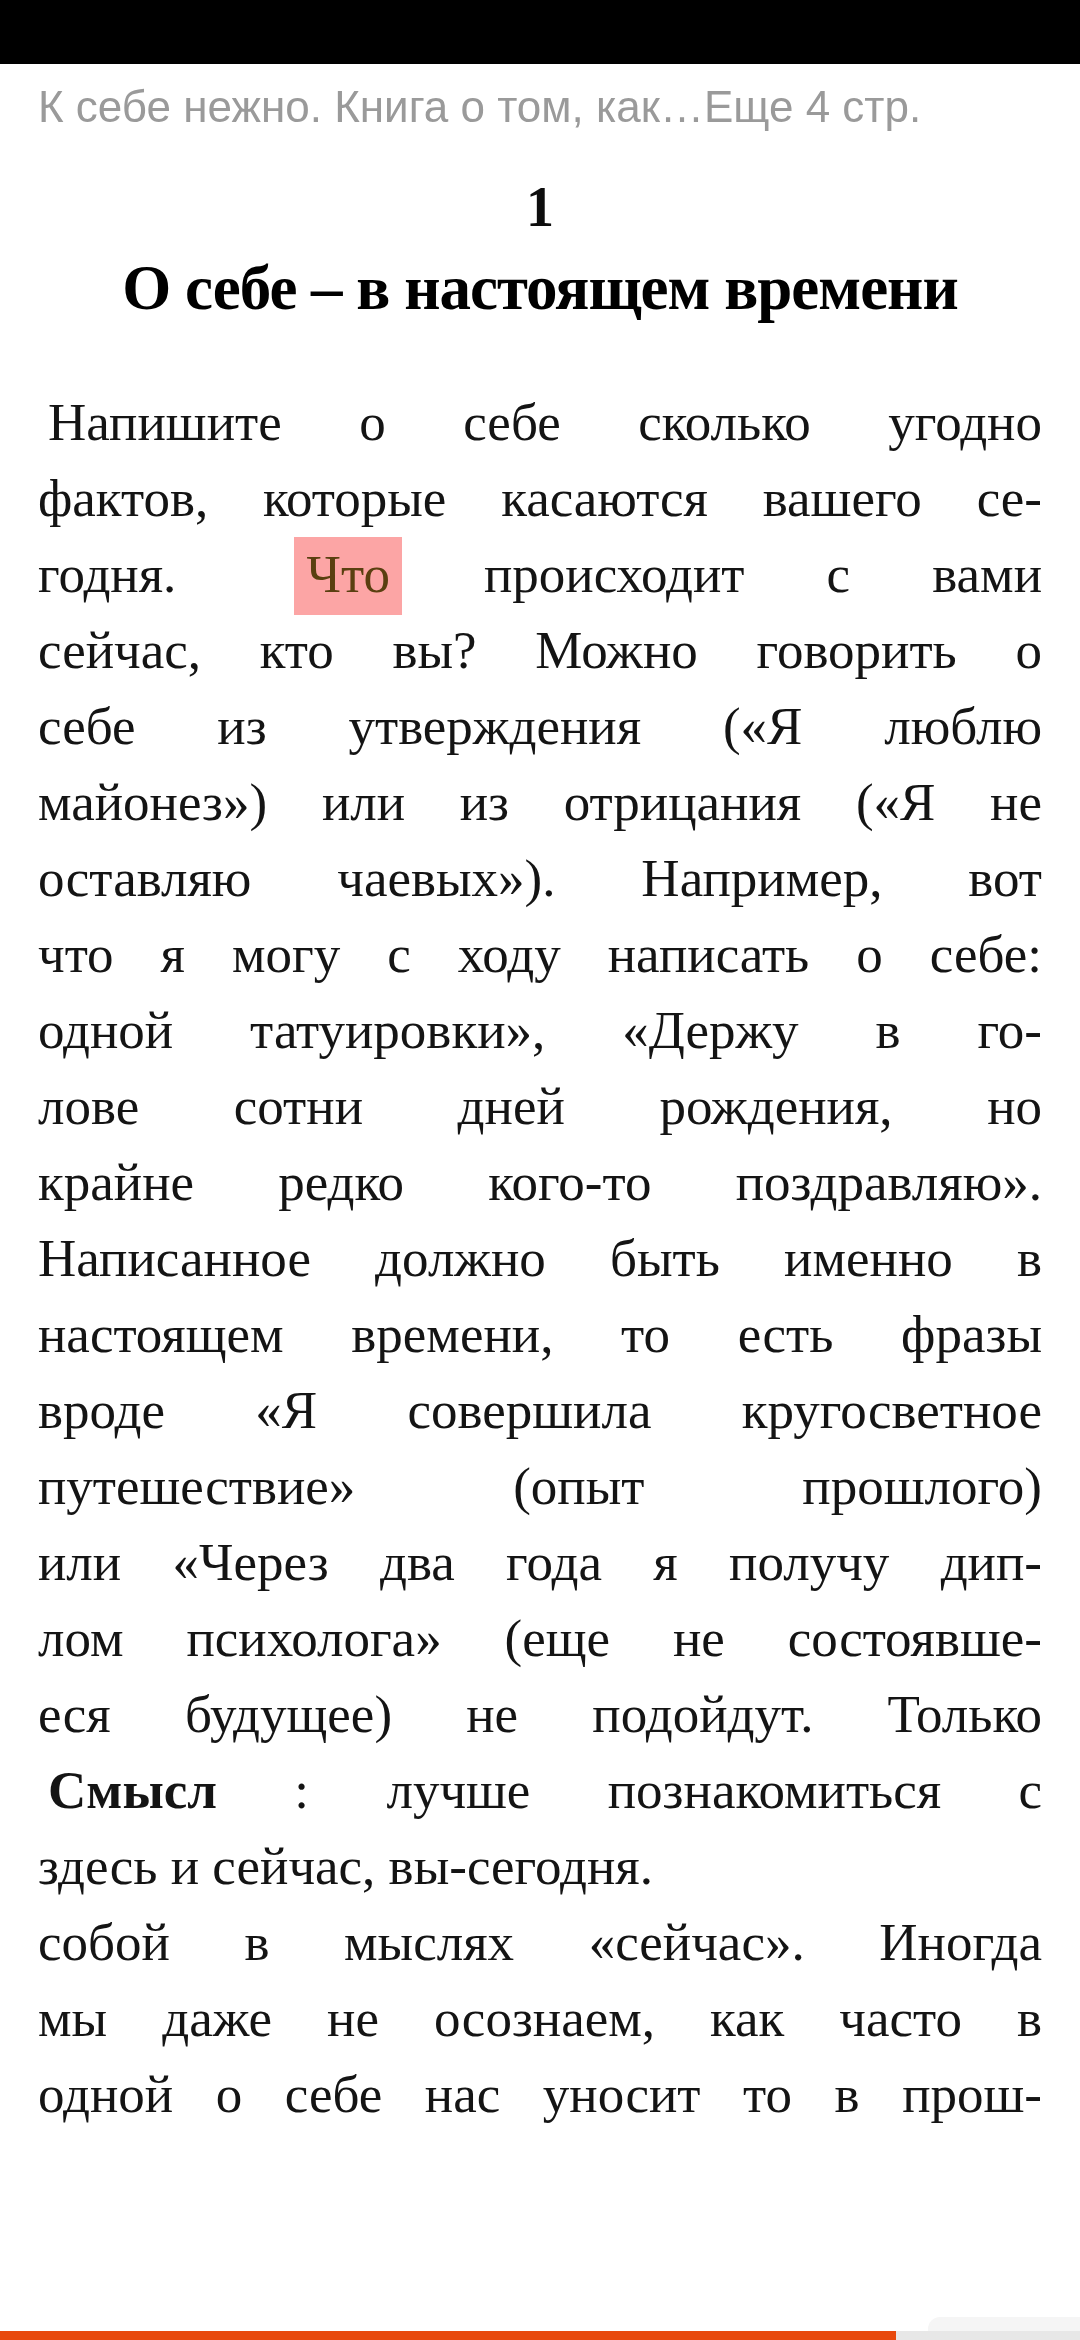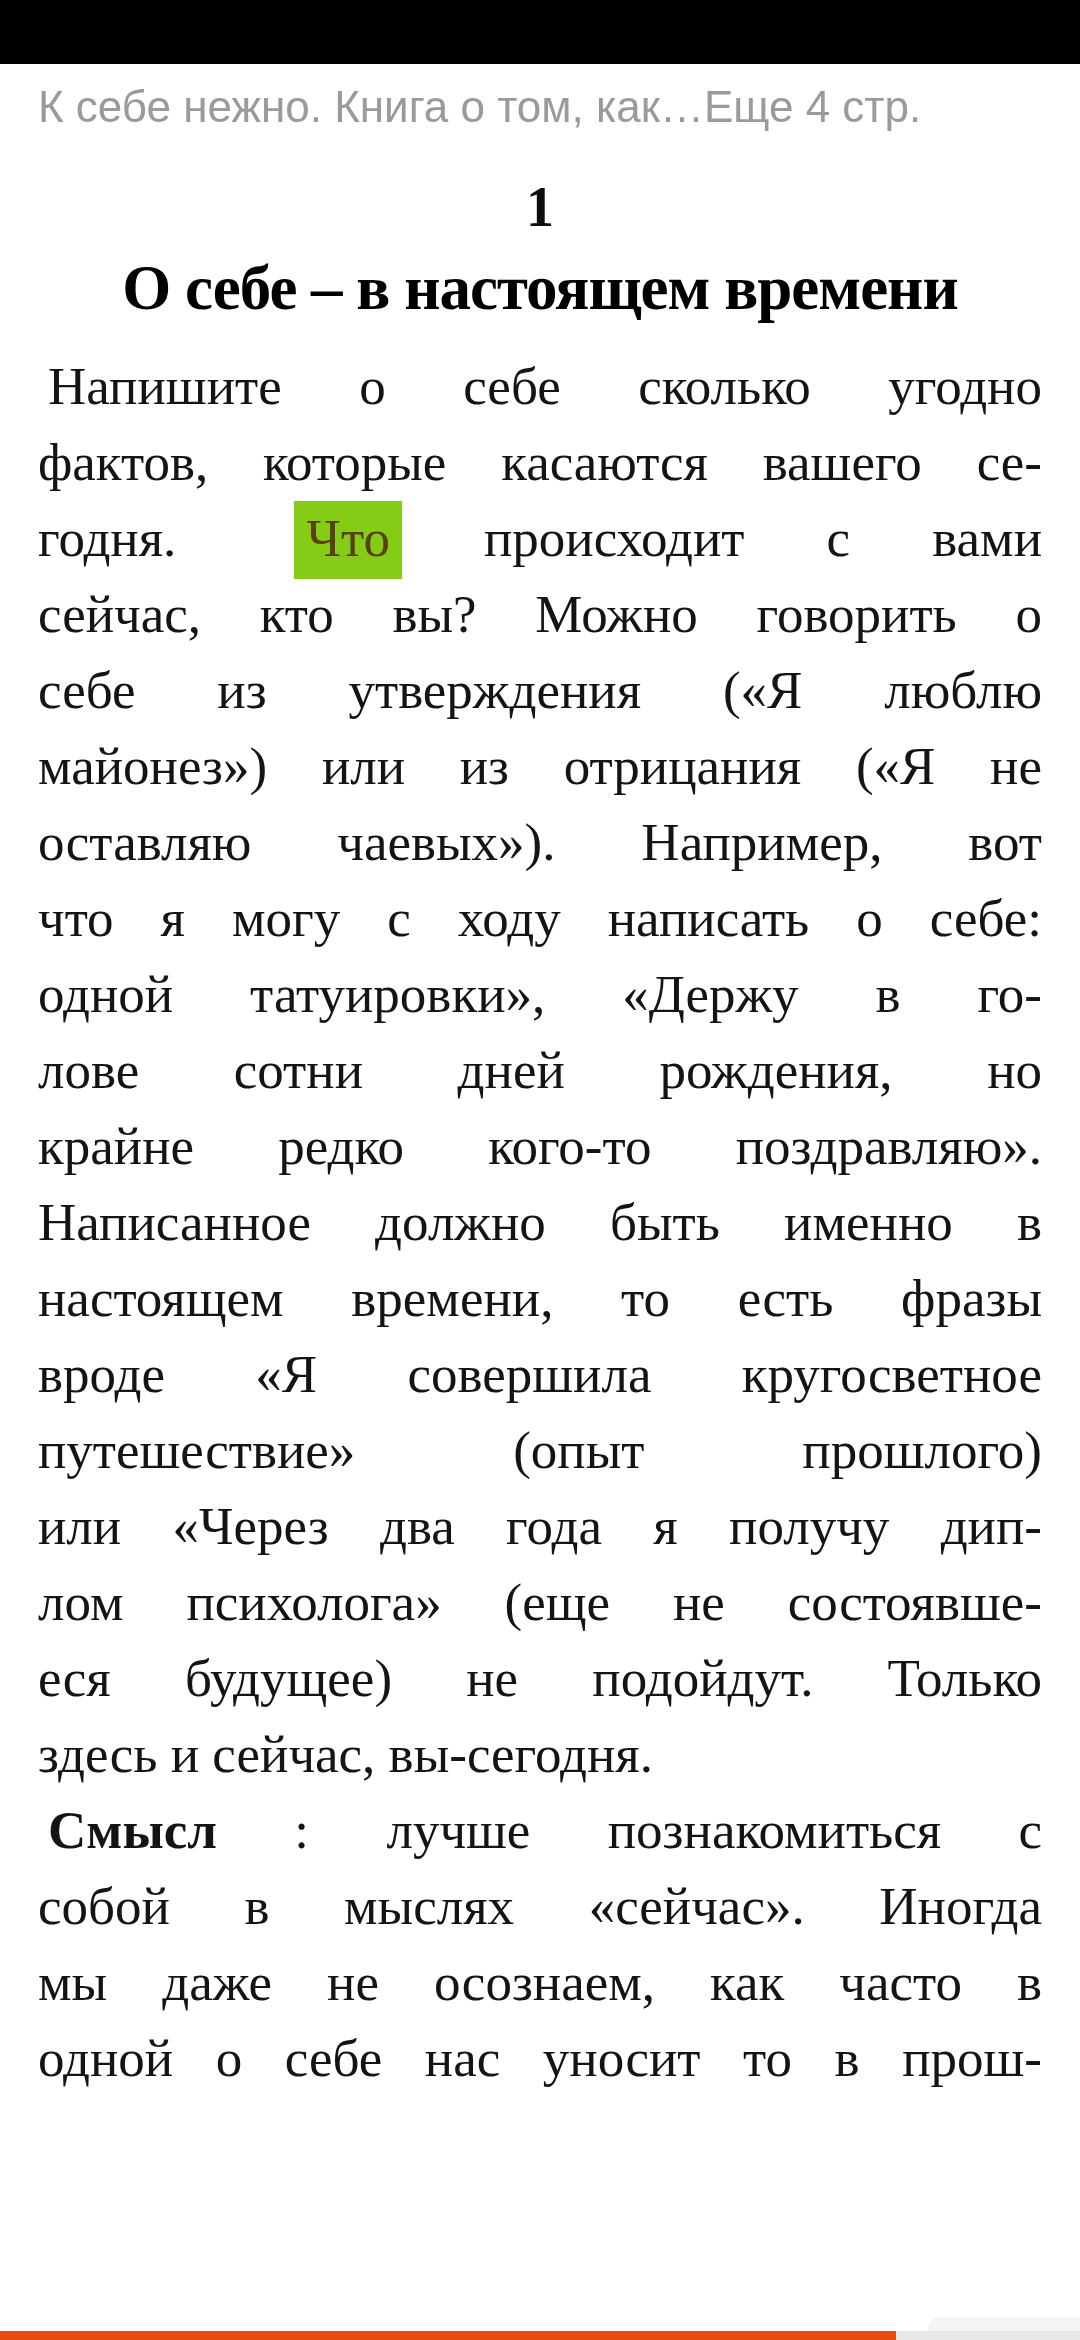--- a/index.html
+++ b/index.html
@@ -42,21 +42,21 @@
     width: 1080px;
     text-align: center;
     font-family: "Liberation Serif", "DejaVu Serif", serif;
     font-weight: 700;
     font-size: 63px;
     line-height: 80px;
     letter-spacing: -1px;
     color: #000000;
   }
   .page-text {
-    position: absolute; top: 348px; left: 38px;
+    position: absolute; top: 384px; left: 38px;
     width: 1004px;
   }
   .line {
     font-family: "Liberation Serif", "DejaVu Serif", serif;
     font-size: 53px;
     line-height: 76px;
     height: 76px;
     color: #141414;
     text-align: justify;
     text-align-last: justify;
@@ -97,38 +97,38 @@
   <span>Еще 4 стр.</span>
 </div>
 
 <div class="chapter-number">1</div>
 
 <div class="chapter-title">О себе – в настоящем времени</div>
 
 <div class="page-text" id="page-text">
     <div class="line indent"><span>Напишите о себе сколько угодно</span></div>
     <div class="line"><span>фактов, которые касаются вашего се-</span></div>
-    <div class="line"><span>годня. </span><span class="seg-highlight" style="background: #84cc16; color: rgb(90, 63, 16); margin-left: 36px;">Что</span><span> происходит с вами</span></div>
+    <div class="line"><span>годня. </span><span class="seg-highlight" style="background: #fca5a5; color: rgb(90, 63, 16); margin-left: 36px;">Что</span><span> происходит с вами</span></div>
     <div class="line"><span>сейчас, кто вы? Можно говорить о</span></div>
     <div class="line"><span>себе из утверждения («Я люблю</span></div>
     <div class="line"><span>майонез») или из отрицания («Я не</span></div>
     <div class="line"><span>оставляю чаевых»). Например, вот</span></div>
     <div class="line"><span>что я могу с ходу написать о себе:</span></div>
     <div class="line"><span>одной татуировки», «Держу в го-</span></div>
     <div class="line"><span>лове сотни дней рождения, но</span></div>
     <div class="line"><span>крайне редко кого-то поздравляю».</span></div>
     <div class="line"><span>Написанное должно быть именно в</span></div>
     <div class="line"><span>настоящем времени, то есть фразы</span></div>
     <div class="line"><span>вроде «Я совершила кругосветное</span></div>
     <div class="line"><span>путешествие» (опыт прошлого)</span></div>
     <div class="line"><span>или «Через два года я получу дип-</span></div>
     <div class="line"><span>лом психолога» (еще не состоявше-</span></div>
     <div class="line"><span>еся будущее) не подойдут. Только</span></div>
+    <div class="line indent"><span class="seg-bold">Смысл</span><span> : лучше познакомиться с</span></div>
     <div class="line left-last"><span>здесь и сейчас, вы-сегодня.</span></div>
-    <div class="line indent"><span class="seg-bold">Смысл</span><span> : лучше познакомиться с</span></div>
     <div class="line"><span>собой в мыслях «сейчас». Иногда</span></div>
     <div class="line"><span>мы даже не осознаем, как часто в</span></div>
     <div class="line"><span>одной о себе нас уносит то в прош-</span></div>
   </div>
 
 <div class="progress-corner"></div>
 <div class="progress-track" style="background: rgb(231, 231, 231);">
   <div class="progress-fill" id="progress-fill" style="width: 83%; background: rgb(232, 73, 13);"></div>
 </div>
 

